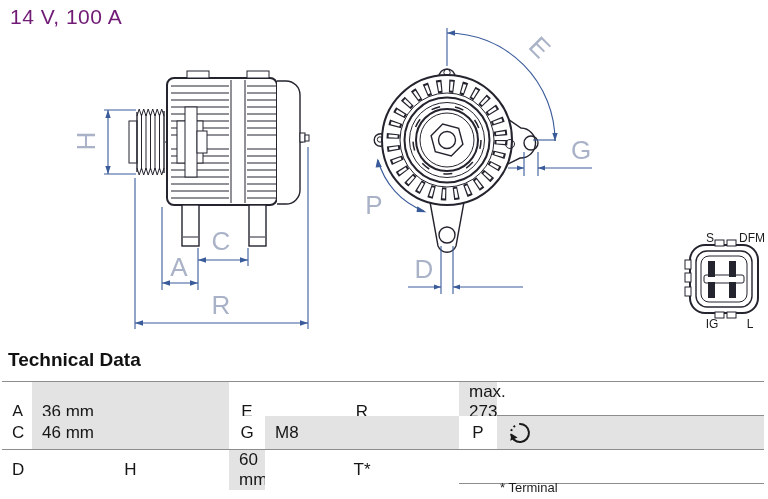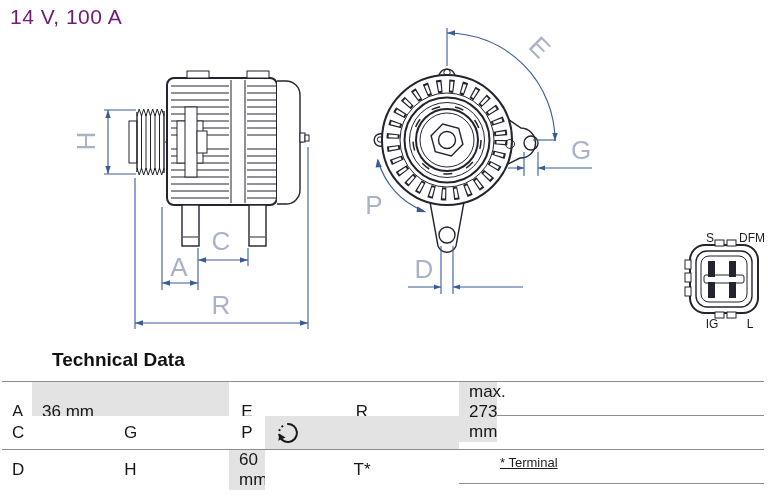--- a/index.html
+++ b/index.html
@@ -14,30 +14,30 @@
   .dimlabel{fill:var(--dimlabel);font-size:26px;}
   .connlabel{fill:#1c1c1c;font-size:12px;}
   .ink{stroke:var(--ink);fill:none;stroke-width:1.4;}
   .ink2{stroke:var(--ink);fill:none;stroke-width:2;}
   .thin{stroke-width:1;}
   .whitefill{fill:#ffffff;}
   .dim{stroke:var(--dim);fill:none;stroke-width:1.1;}
   .dimfill{fill:var(--dim);stroke:none;}
   .pinfill{fill:var(--ink);stroke:none;}
   
-  .tech-heading{position:absolute;left:8px;top:349px;font-size:19px;font-weight:bold;color:#111;margin-left:44px;}
+  .tech-heading{position:absolute;left:8px;top:349px;font-size:19px;font-weight:bold;color:#111;}
   .tech-table{position:absolute;left:2px;top:381px;width:762px;border-top:1px solid var(--border);}
   .trow{display:grid;grid-template-columns:30px 197px 36px 194px 38px auto;
         height:33px;border-bottom:1px solid var(--border);align-items:center;
         font-size:17px;color:var(--text);}
   .kcell{background:#fff;height:100%;display:flex;align-items:center;}
   .kcell.first{padding-left:10px;}
   .kcell.mid{justify-content:center;}
   .vcell{background:var(--tablegray);height:100%;display:flex;align-items:center;padding-left:10px;box-sizing:border-box;}
-  .footnote{position:absolute;left:500px;top:455px;font-size:13px;color:#1c1c1c;text-decoration:underline;}
+  .footnote{position:absolute;left:500px;top:480px;font-size:13px;color:#1c1c1c;}
   .roticon{display:block;}
 </style>
 </head>
 <body>
 
 <div class="title">14 V, 100 A</div>
 
 <svg width="768" height="345" viewBox="0 0 768 345" style="position:absolute;left:0;top:0">
 
   <g>
@@ -189,21 +189,23 @@
 <div class="tech-table">
   <div class="trow">
     <div class="kcell first">A</div>
     <div class="vcell">36 mm</div>
     <div class="kcell mid">E</div>
     <div class="kcell mid">R</div>
     <div class="vcell">max. 273 mm</div>
   </div>
   <div class="trow">
     <div class="kcell first">C</div>
+    <div class="vcell">46 mm</div>
     <div class="kcell mid">G</div>
+    <div class="vcell">M8</div>
     <div class="kcell mid">P</div>
     <div class="vcell">
       <svg class="roticon" width="26" height="26" viewBox="0 0 26 26">
         <path d="M12.2,4 A9,9 0 1 1 4,13.8" fill="none" stroke="#1a1a1a" stroke-width="2"></path>
         <path d="M4.2,11 A9,9 0 0 1 10,4.9" fill="none" stroke="#1a1a1a" stroke-width="2" stroke-dasharray="2 2.6"></path>
         <polygon points="3.2,20.8 4.8,14 10.6,17.6" fill="#1a1a1a"></polygon>
       </svg>
     </div>
   </div>
   <div class="trow">

